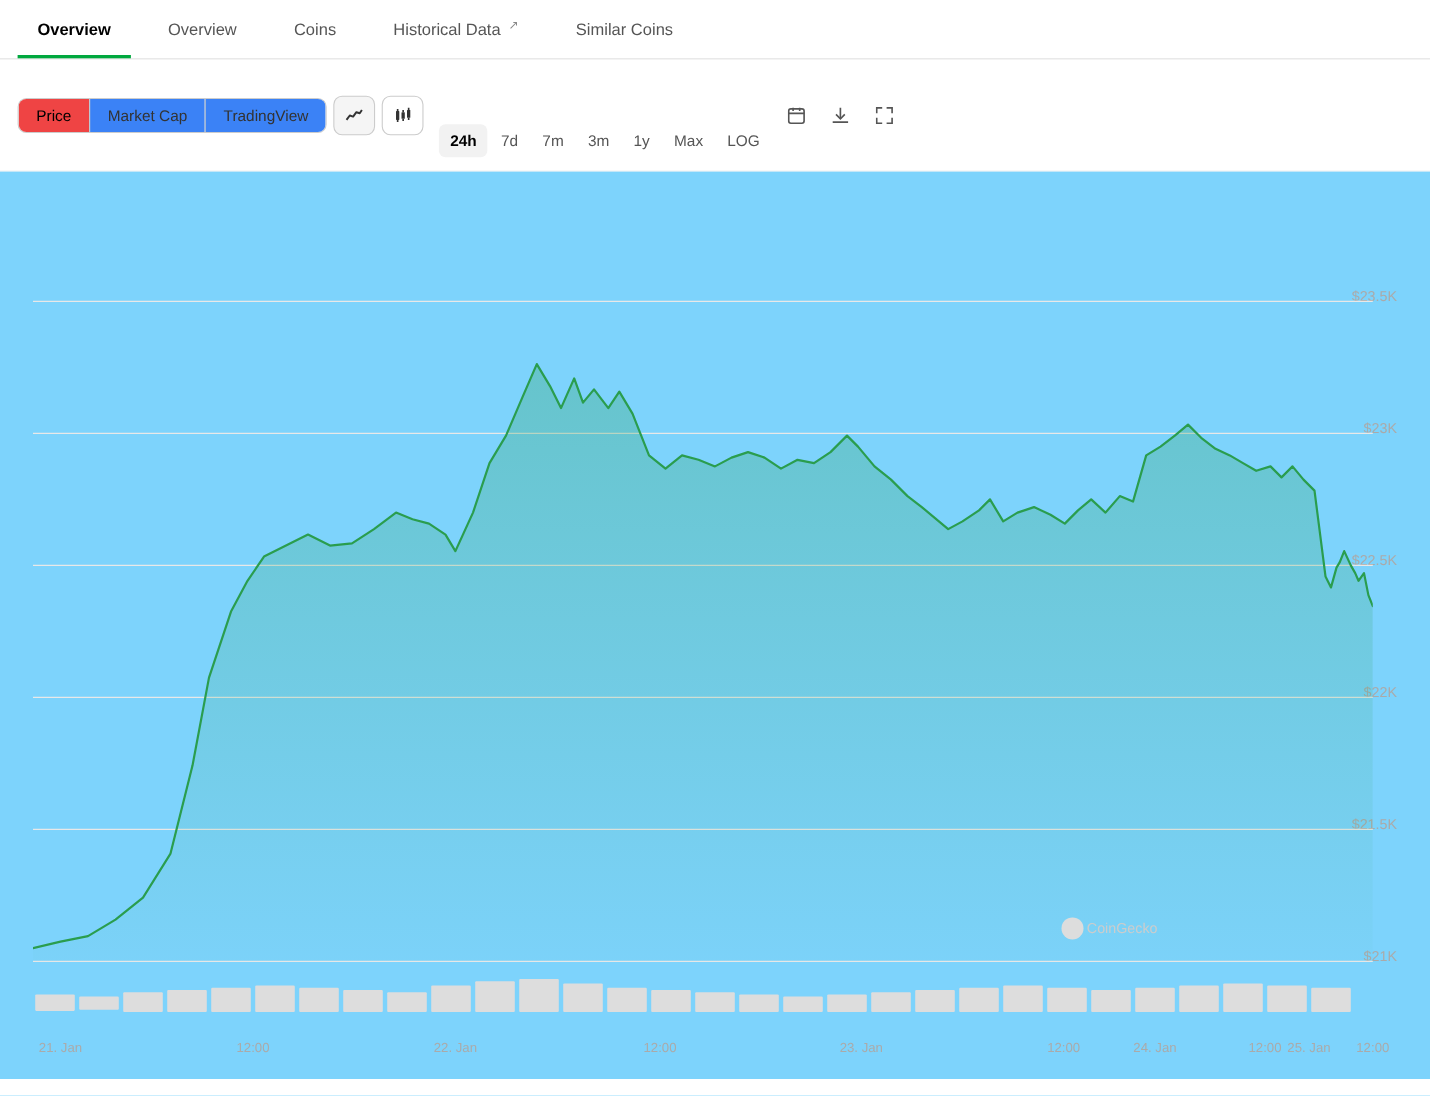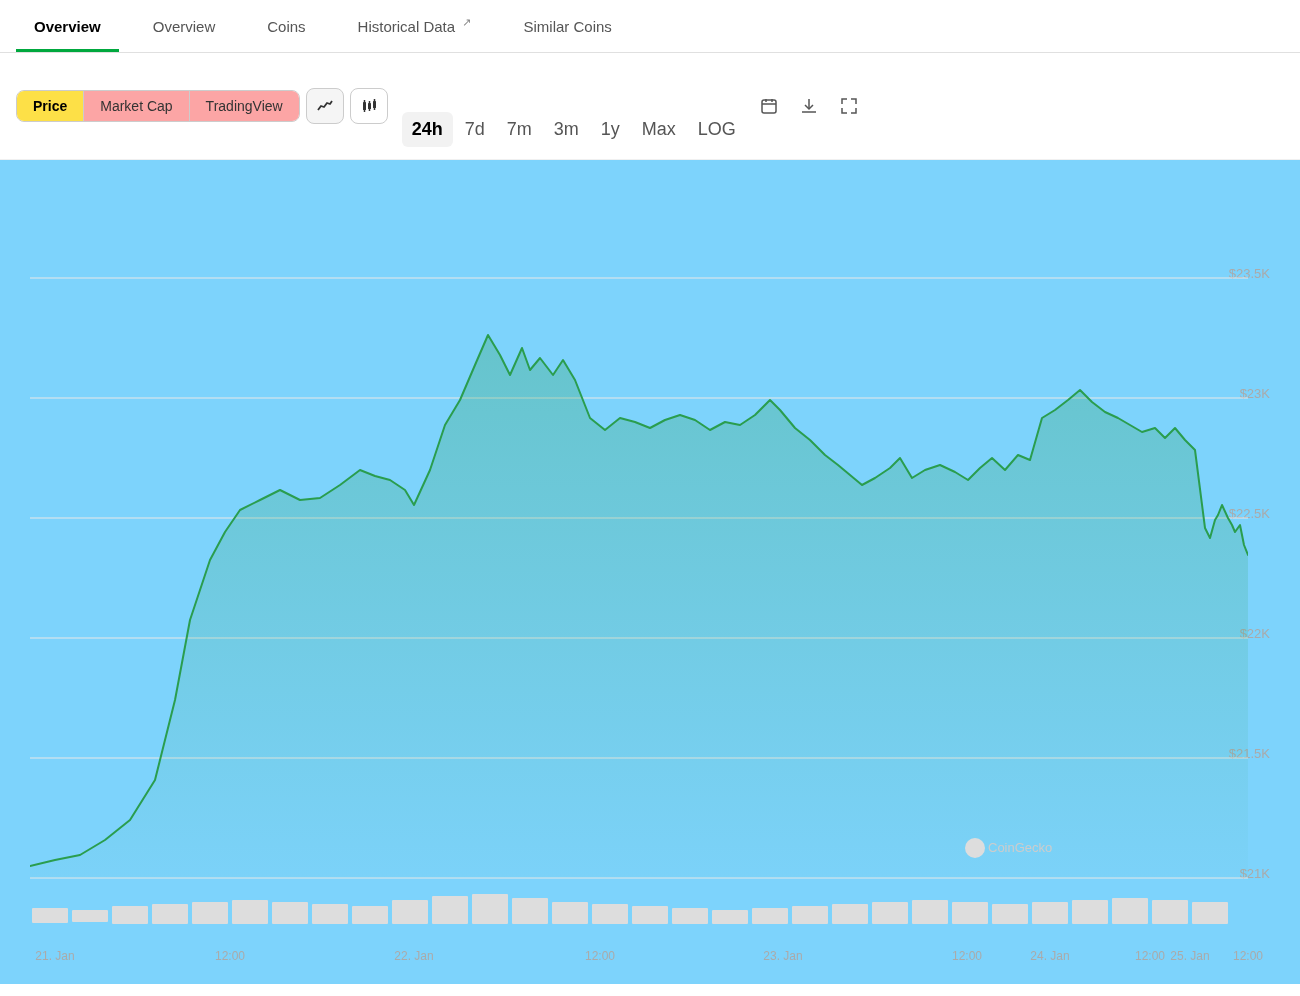--- a/index.html
+++ b/index.html
@@ -48,28 +48,28 @@
     .btn-group {
       display: flex;
       border: 1px solid #ccc;
       border-radius: 8px;
       overflow: hidden;
     }
     .btn-group .btn {
       padding: 7px 16px;
       font-size: 14px;
       font-weight: 500;
-      background: #fca5a5;
+      background: #3b82f6;
       border: none;
       cursor: pointer;
       color: #333;
     }
     .btn-group .btn.active {
-      background: #fde047;
-      font-weight: 700;
+      background: #ef4444;
+      font-weight: 400;
       color: #000;
     }
     .btn-group .btn + .btn {
       border-left: 1px solid #ccc;
     }
     .btn-icon {
       display: flex;
       align-items: center;
       justify-content: center;
       width: 38px;
@@ -85,21 +85,21 @@
       background: #f5f5f5;
     }
     .time-group {
       display: flex;
       align-items: center;
       gap: 2px;
       margin-left: 8px;
     }
     .time-btn {
       padding: 7px 10px;
-      font-size: 18px;
+      font-size: 14px;
       font-weight: 500;
       background: transparent;
       border: none;
       cursor: pointer;
       color: #555;
       border-radius: 6px;
       margin-top: 47px;
     }
     .time-btn.active {
       background: #f2f2f2;

